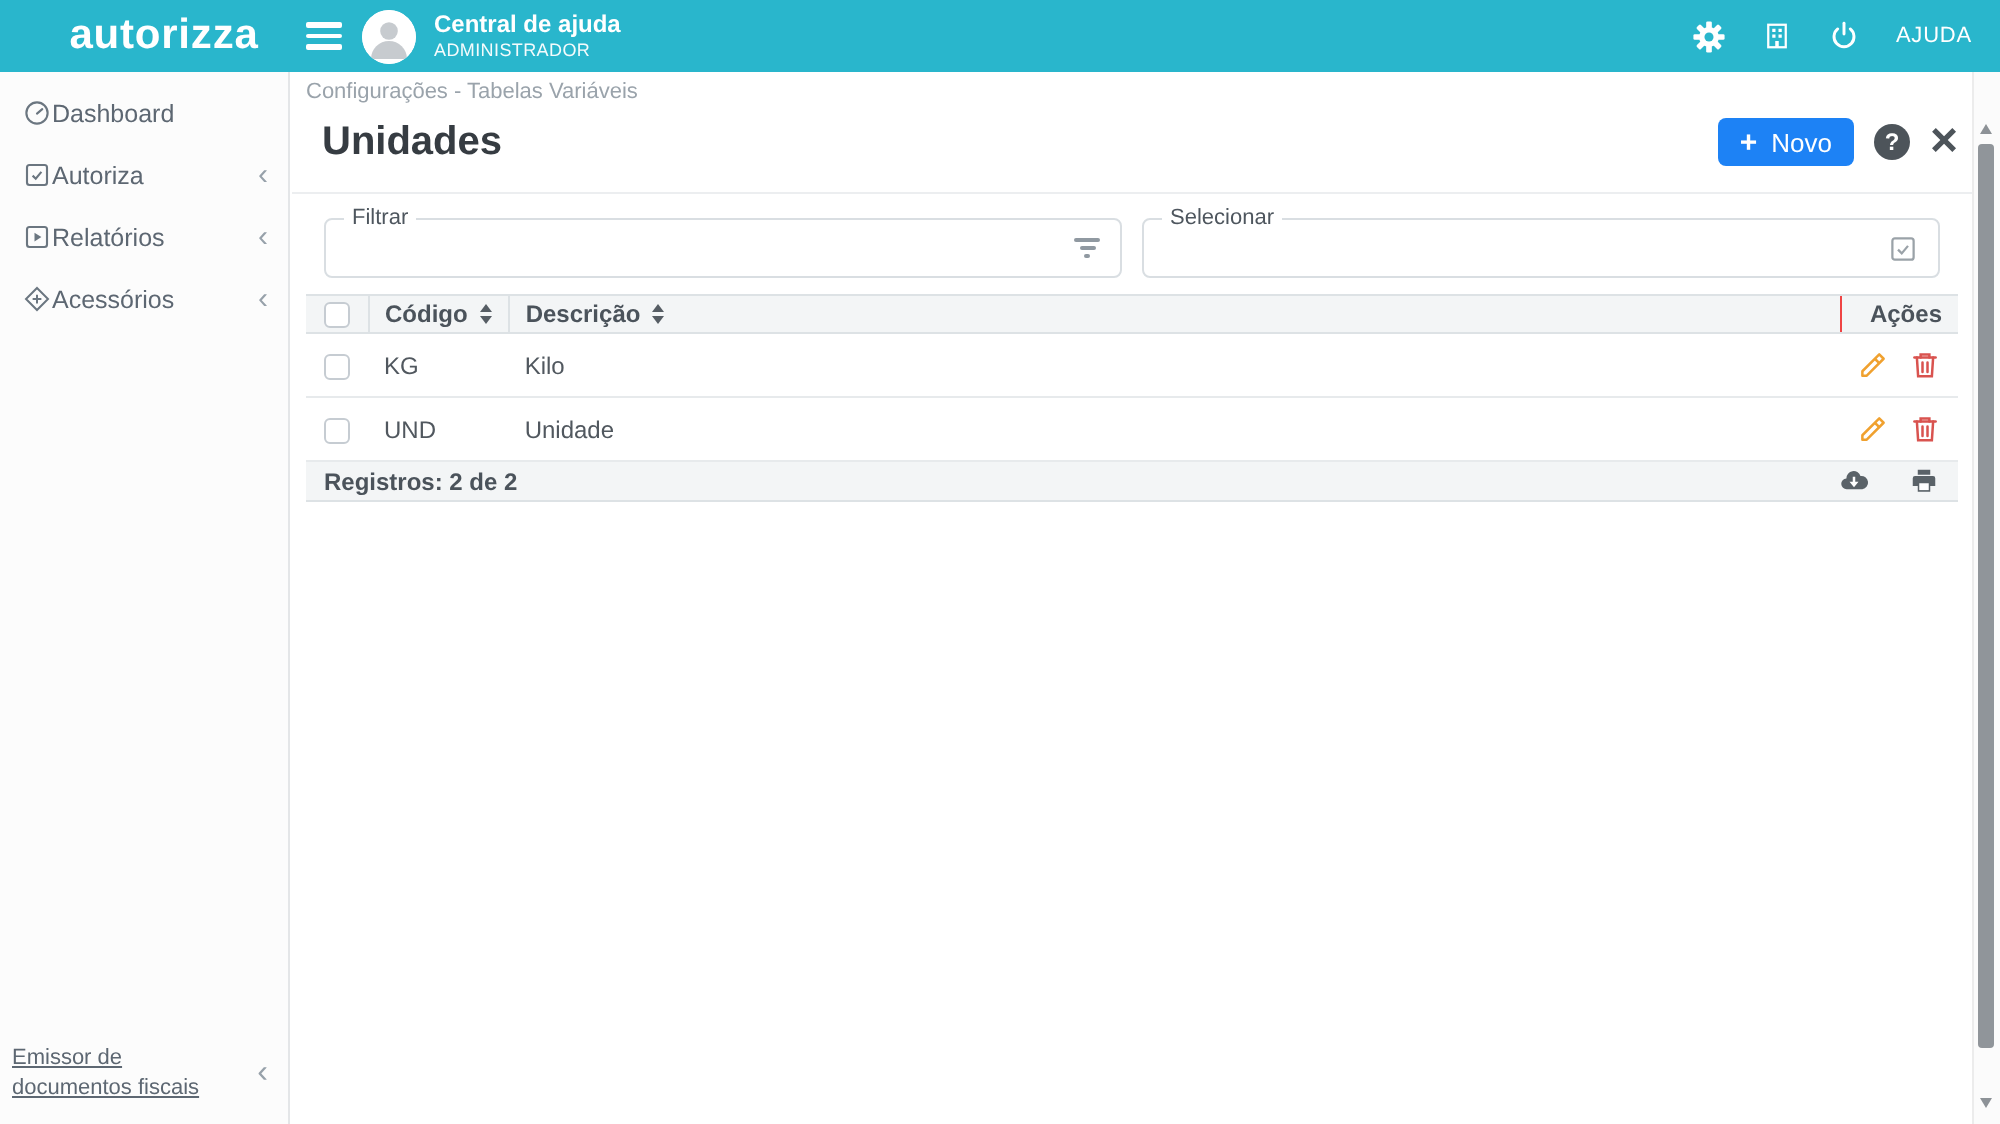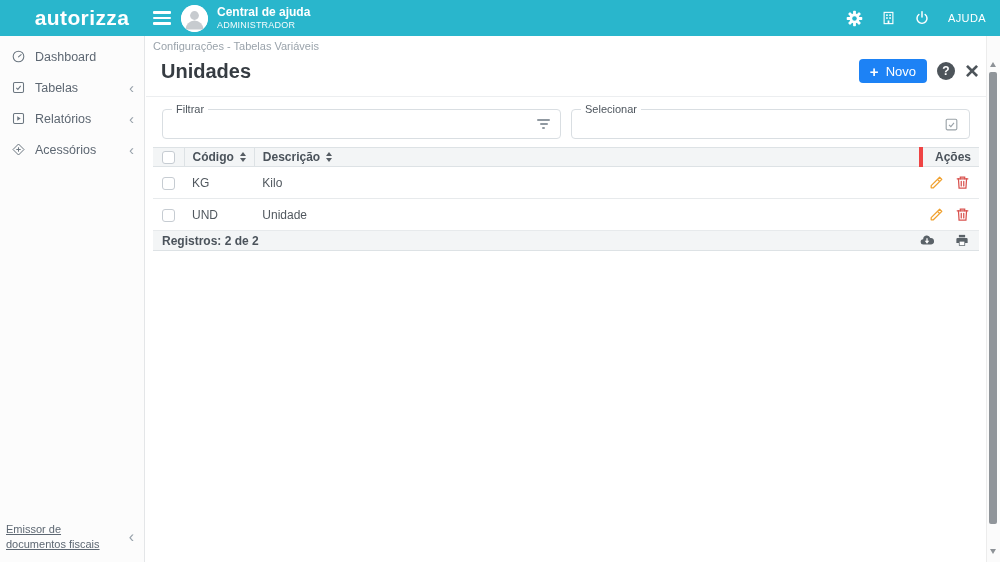--- a/index.html
+++ b/index.html
@@ -21,21 +21,21 @@
   .user-block { line-height:1.15; margin-left:9px; }
   .user-title { font-size:12px; font-weight:bold; }
   .user-role { font-size:9px; opacity:.95; letter-spacing:.2px; }
   .top-actions { margin-left:auto; display:flex; align-items:center; gap:18px; }
   .top-icon { display:flex; align-items:center; cursor:pointer; }
   .ajuda { font-size:11px; letter-spacing:.4px; cursor:pointer; }
 
   
   .sidebar { position:absolute; top:36px; left:0; width:145px; bottom:0; background:#fcfcfc; border-right:1px solid #e4e6e8; }
   .side-items { padding-top:5px; }
-  .side-item { display:flex; align-items:center; gap:9px; padding:8px 10px 8px 11px; color:#5d6772; font-size:12.5px; cursor:pointer;text-align:center; }
+  .side-item { display:flex; align-items:center; padding:8px 10px 8px 11px; color:#5d6772; font-size:12.5px; cursor:pointer;text-align:center; }
   .side-icon { display:flex; color:#6b7680; }
   .side-icon svg { width:15px; height:15px; display:block; }
   .side-chev { margin-left:auto; color:#97a1aa; font-size:15px; line-height:10px; }
   .side-footer { position:absolute; bottom:4px; left:0; width:100%; display:flex; align-items:center; padding:6px 10px 6px 6px; color:#5d6772; font-size:11px; cursor:pointer; }
   .side-footer .lbl { width:110px; text-align:left; line-height:1.35;text-decoration:underline; }
   .side-footer .side-chev { font-size:16px; }
 
   
   .main { position:absolute; top:36px; left:146px; right:13px; bottom:0; background:#fff; padding:4px 7px 0 7px; border-right:1px solid #ececec; }
   .breadcrumb { font-size:11px; color:#9aa3ab; }
@@ -58,21 +58,21 @@
   .flt-lines i { display:block; height:1.7px; background:#9099a1; border-radius:1px; }
   .flt-lines i:nth-child(1){ width:13px; } .flt-lines i:nth-child(2){ width:8px; } .flt-lines i:nth-child(3){ width:3.5px; }
 
   
   .table-wrap { margin-top:8px; }
   table { width:100%; border-collapse:collapse; }
   thead th { background:#f3f5f6; border-top:1px solid #dde2e5; border-bottom:1px solid #dde2e5; font-size:12px; font-weight:bold; color:#4b535b; text-align:left; padding:2px 8px; height:19px; }
   thead th + th { border-left:1px solid #dde2e5; }
   th.col-cb { width:31px; padding-left:9px; }
   th.col-codigo { width:62px; }
-  th.col-acoes { width:58px; text-align:right; border-left:4px solid #ef4444; }
+  th.col-acoes { width:58px; text-align:right; border-left:1px solid #ef4444; }
   tbody td { border-bottom:1px solid #e7eaec; font-size:12px; color:#51585f; padding:0 8px; height:32px; background:#fff; }
   tbody td.cell-cb { padding-left:9px; }
   .cb { display:inline-block; width:13px; height:13px; border:1px solid #c6ccd2; border-radius:3px; background:#fff; vertical-align:middle; cursor:pointer; }
   .th-flex { display:flex; align-items:center; gap:6px; }
   .th-sort { display:inline-flex; flex-direction:column; gap:2px; cursor:pointer; }
   .tri-up { width:0; height:0; border-left:3.5px solid transparent; border-right:3.5px solid transparent; border-bottom:4px solid #565d64; }
   .tri-down { width:0; height:0; border-left:3.5px solid transparent; border-right:3.5px solid transparent; border-top:4px solid #565d64; }
   td.acts { text-align:right; white-space:nowrap; padding-right:9px; }
   .action { display:inline-flex; cursor:pointer; vertical-align:middle; }
   .action svg { width:15px; height:15px; }
@@ -159,21 +159,21 @@
       </span>
       <span class="side-label">Dashboard</span>
     </div>
     <div class="side-item">
       <span class="side-icon">
         <svg viewBox="0 0 24 24" fill="none" stroke="currentColor" stroke-width="1.7">
           <rect x="4" y="4" width="16" height="16" rx="2"></rect>
             <path d="M8.5 12.5l2.5 2.5 4.5-5.5"></path>
         </svg>
       </span>
-      <span class="side-label">Tabelas</span>
+      <span class="side-label">Autoriza</span>
       <span class="side-chev">‹</span>
     </div>
     <div class="side-item">
       <span class="side-icon">
         <svg viewBox="0 0 24 24" fill="none" stroke="currentColor" stroke-width="1.7">
           <rect x="4" y="4" width="16" height="16" rx="2"></rect>
             <path d="M10 8.5l5.5 3.5-5.5 3.5z" fill="currentColor" stroke="none"></path>
         </svg>
       </span>
       <span class="side-label">Relatórios</span>

